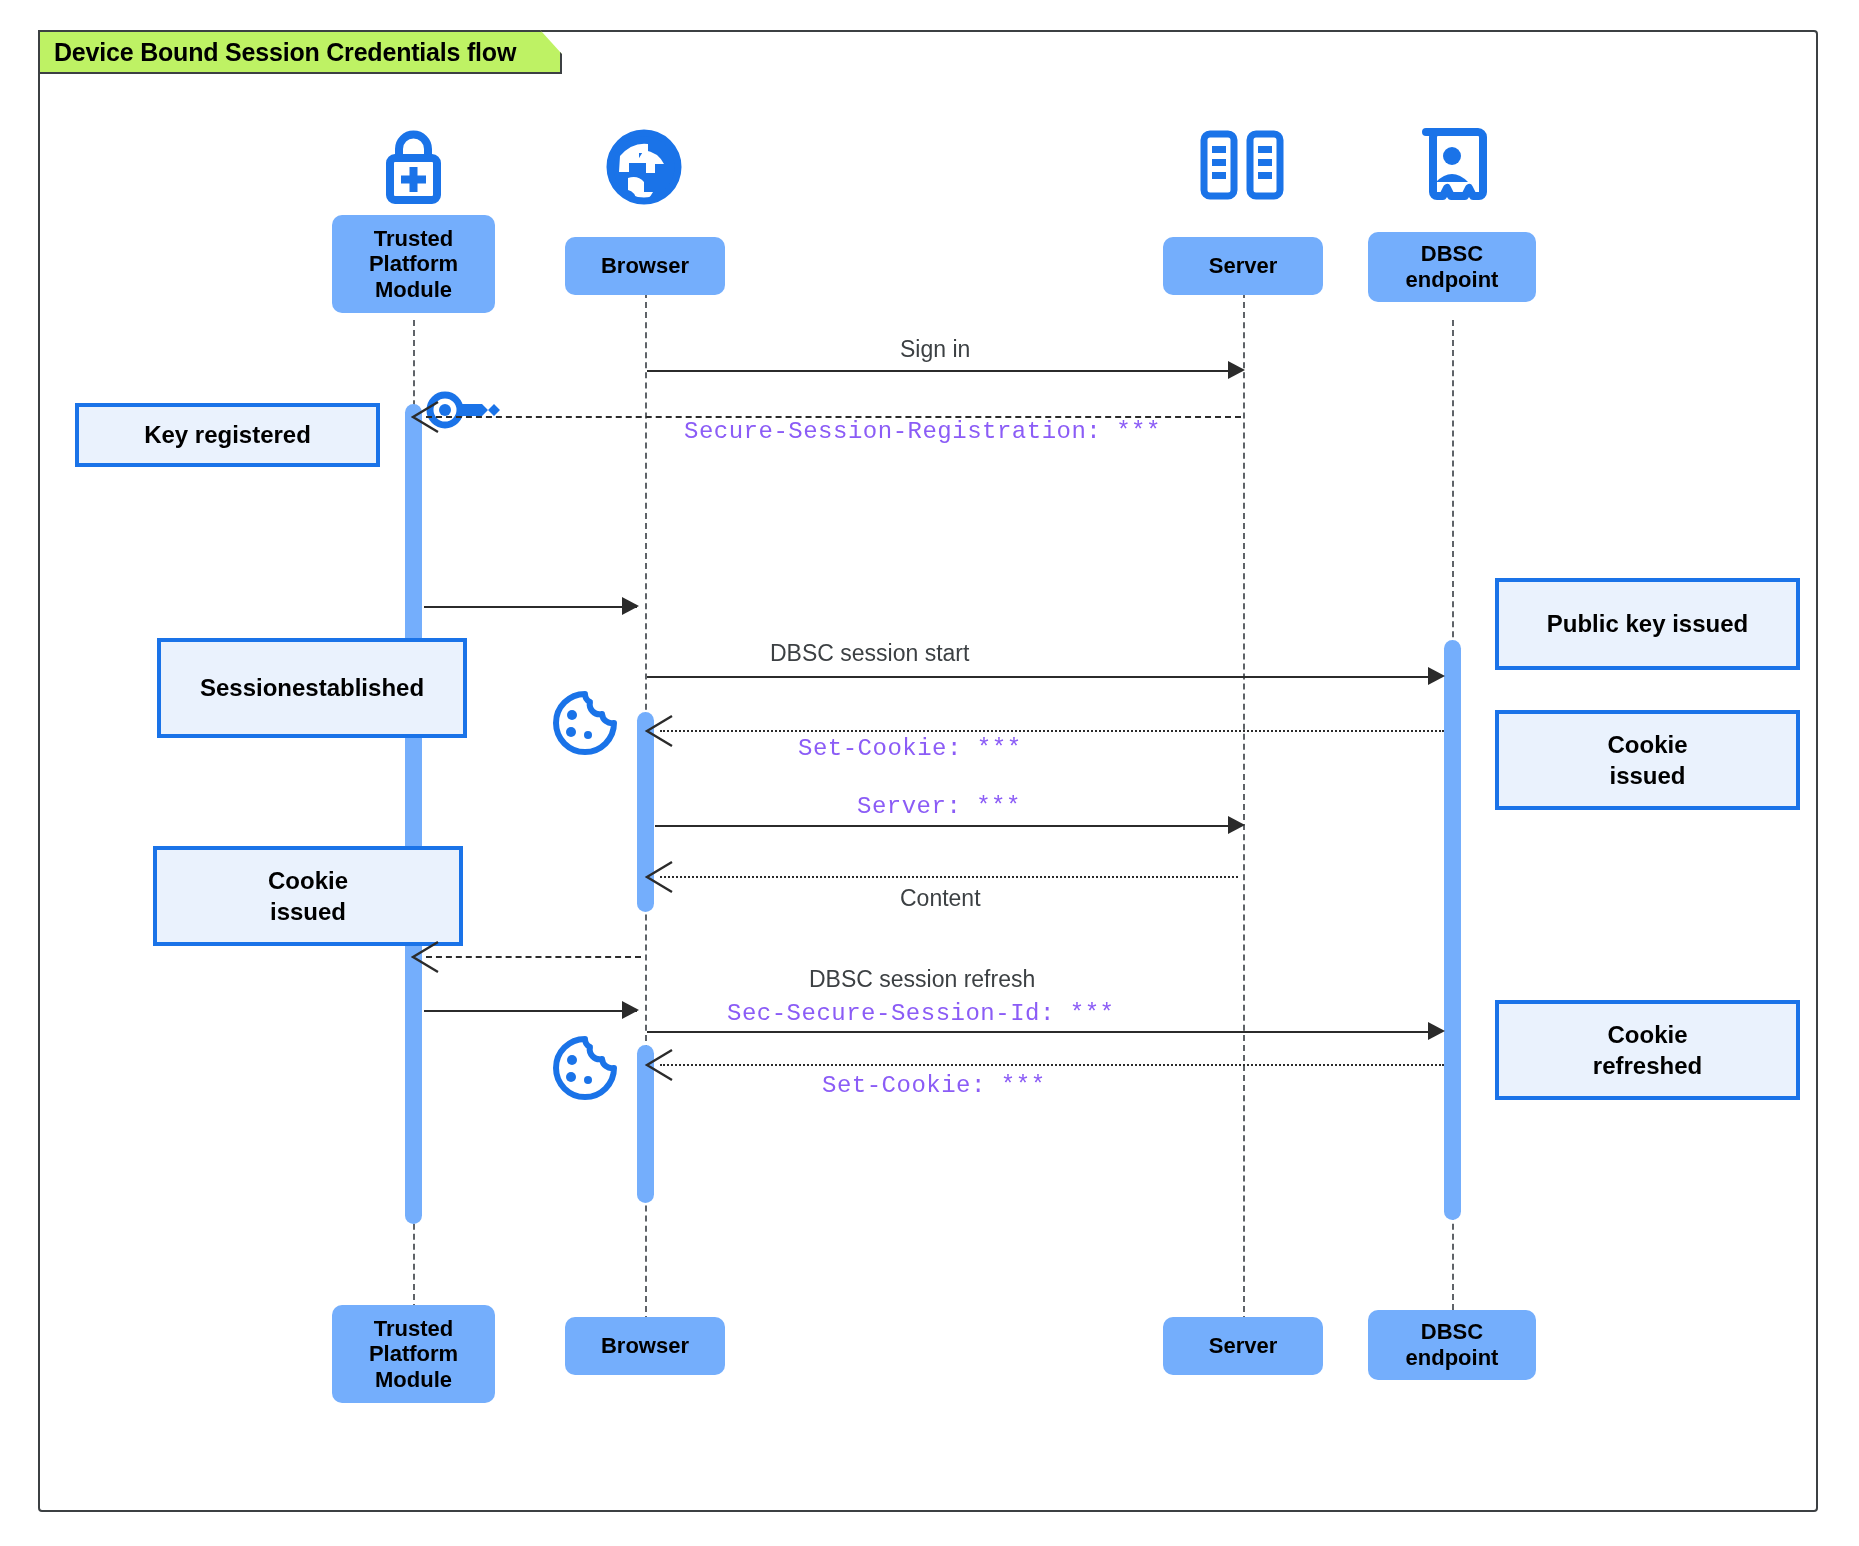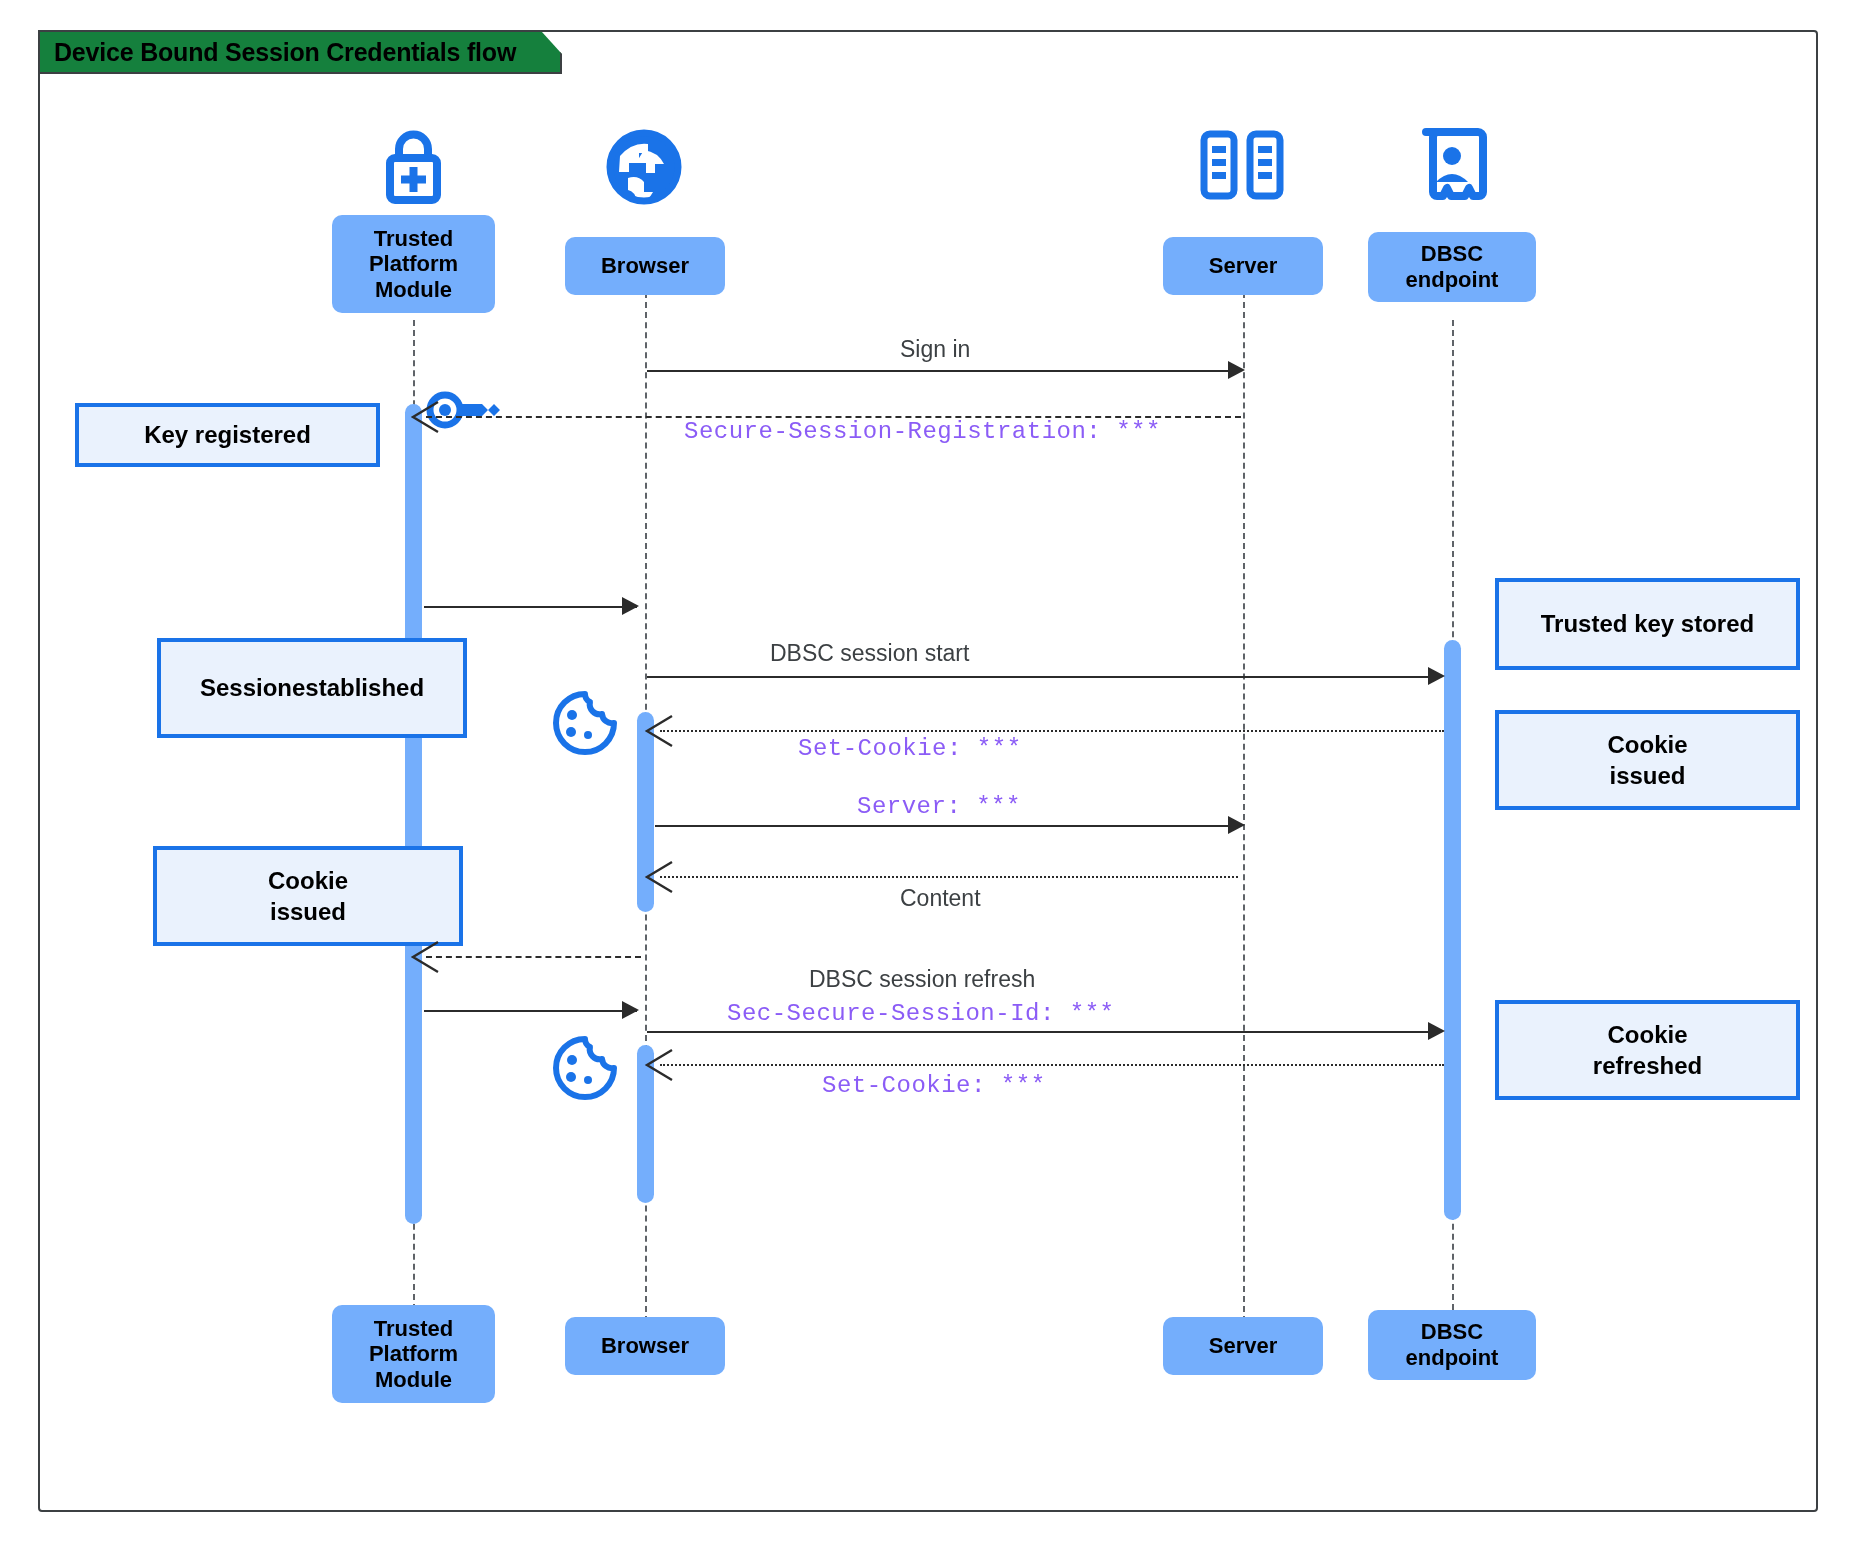--- a/index.html
+++ b/index.html
@@ -27,21 +27,21 @@
     border-radius: 4px;
     box-sizing: border-box;
     background: #ffffff;
   }
   .frame-tab {
     position: absolute;
     left: 38px;
     top: 30px;
     height: 44px;
     padding: 0 44px 0 14px;
-    background: #15803d;
+    background: #bef264;
     border: 2px solid #3c4043;
     box-sizing: border-box;
     display: flex;
     align-items: center;
     font-weight: bold;
     font-size: 25px;
     color: #000000;
     letter-spacing: -0.2px;
     clip-path: polygon(0 0, calc(100% - 22px) 0, 100% 55%, 100% 100%, 0 100%);
   }
@@ -211,21 +211,21 @@
     <span>Session</span>
     <span>established</span>
   </div>
 
   <div class="note" style="left:153px; top:846px; width:310px; height:100px; flex-direction:column;">
     <span>Cookie</span>
     <span>issued</span>
   </div>
 
   <div class="note" style="left:1495px; top:578px; width:305px; height:92px;">
-    <span>Trusted key stored</span>
+    <span>Public key issued</span>
   </div>
 
   <div class="note" style="left:1495px; top:710px; width:305px; height:100px; flex-direction:column;">
     <span>Cookie</span>
     <span>issued</span>
   </div>
 
   <div class="note" style="left:1495px; top:1000px; width:305px; height:100px; flex-direction:column;">
     <span>Cookie</span>
     <span>refreshed</span>

